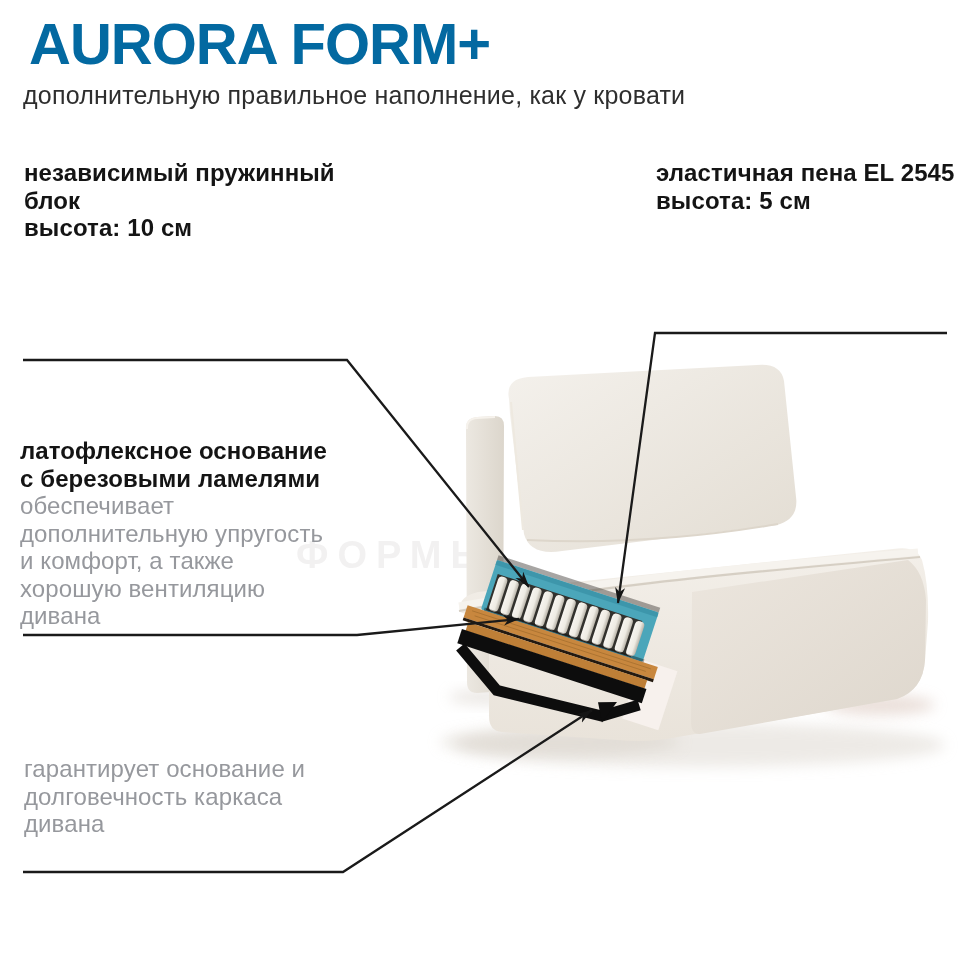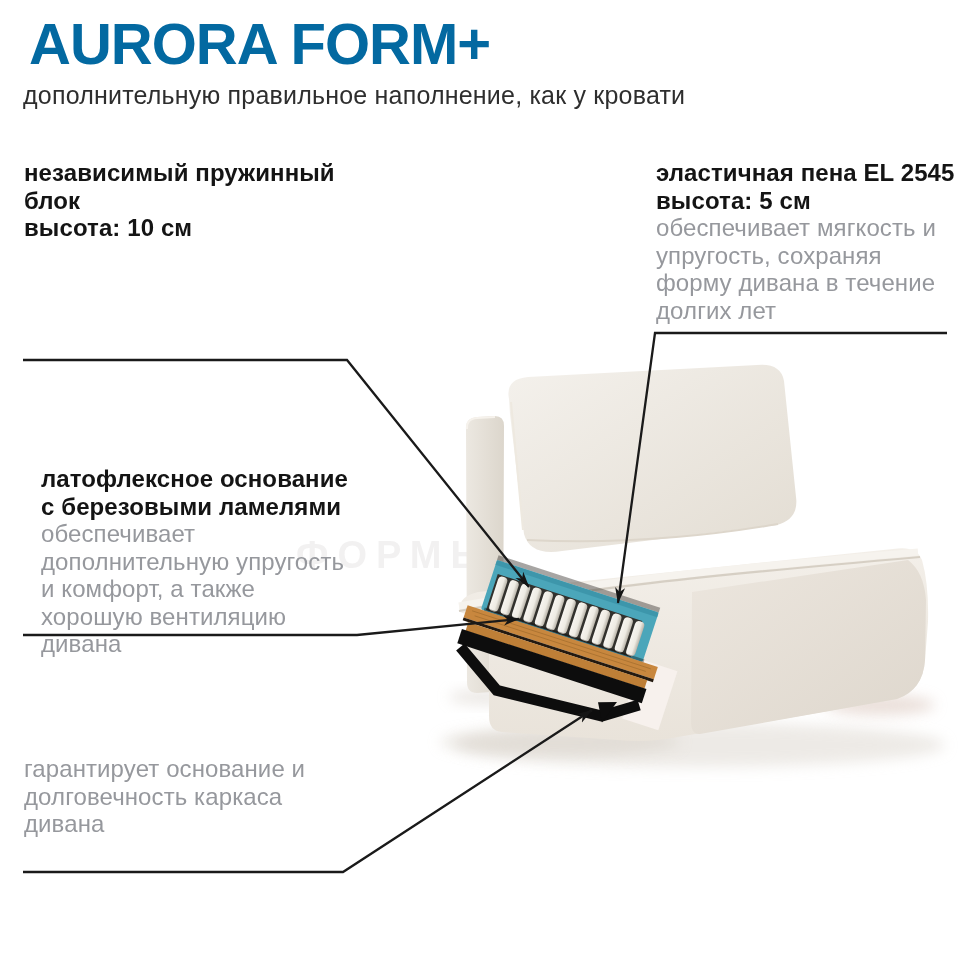--- a/index.html
+++ b/index.html
@@ -20,21 +20,21 @@
   .callout h2 {
     margin:0; font-size:24px; line-height:27.5px; font-weight:700;
     color:#141414; letter-spacing:0.1px; white-space:pre-line;
   }
   .callout p {
     margin:0; font-size:24px; line-height:27.5px; font-weight:400;
     color:#96989d; letter-spacing:0.1px; white-space:pre-line;
   }
   #co-spring { left:24px;  top:159px; width:360px; }
   #co-foam   { left:656px; top:159px; width:310px; }
-  #co-lato   { left:41px;  top:437px; width:360px;margin-top:28px; }
+  #co-lato   { left:20px;  top:437px; width:360px; }
   #co-frame  { left:24px;  top:755px; width:360px; }
   .watermark {
     position:absolute; left:296px; top:534px; z-index:1;
     font-size:38px; font-weight:700; letter-spacing:9px;
     color:rgba(110,100,95,0.09); user-select:none;
   }
 </style>
 </head>
 <body>
 
@@ -144,24 +144,20 @@
 
   <div class="txt callout" id="co-spring">
     <h2>независимый пружинный
 блок
 высота: 10 см</h2>
   </div>
 
   <div class="txt callout" id="co-foam">
     <h2>эластичная пена EL 2545
 высота: 5 см</h2>
-    <p>обеспечивает мягкость и
-упругость, сохраняя
-форму дивана в течение
-долгих лет</p>
   </div>
 
   <div class="txt callout" id="co-lato">
     <h2>латофлексное основание
 с березовыми ламелями</h2>
     <p>обеспечивает
 дополнительную упругость
 и комфорт, а также
 хорошую вентиляцию
 дивана</p>

